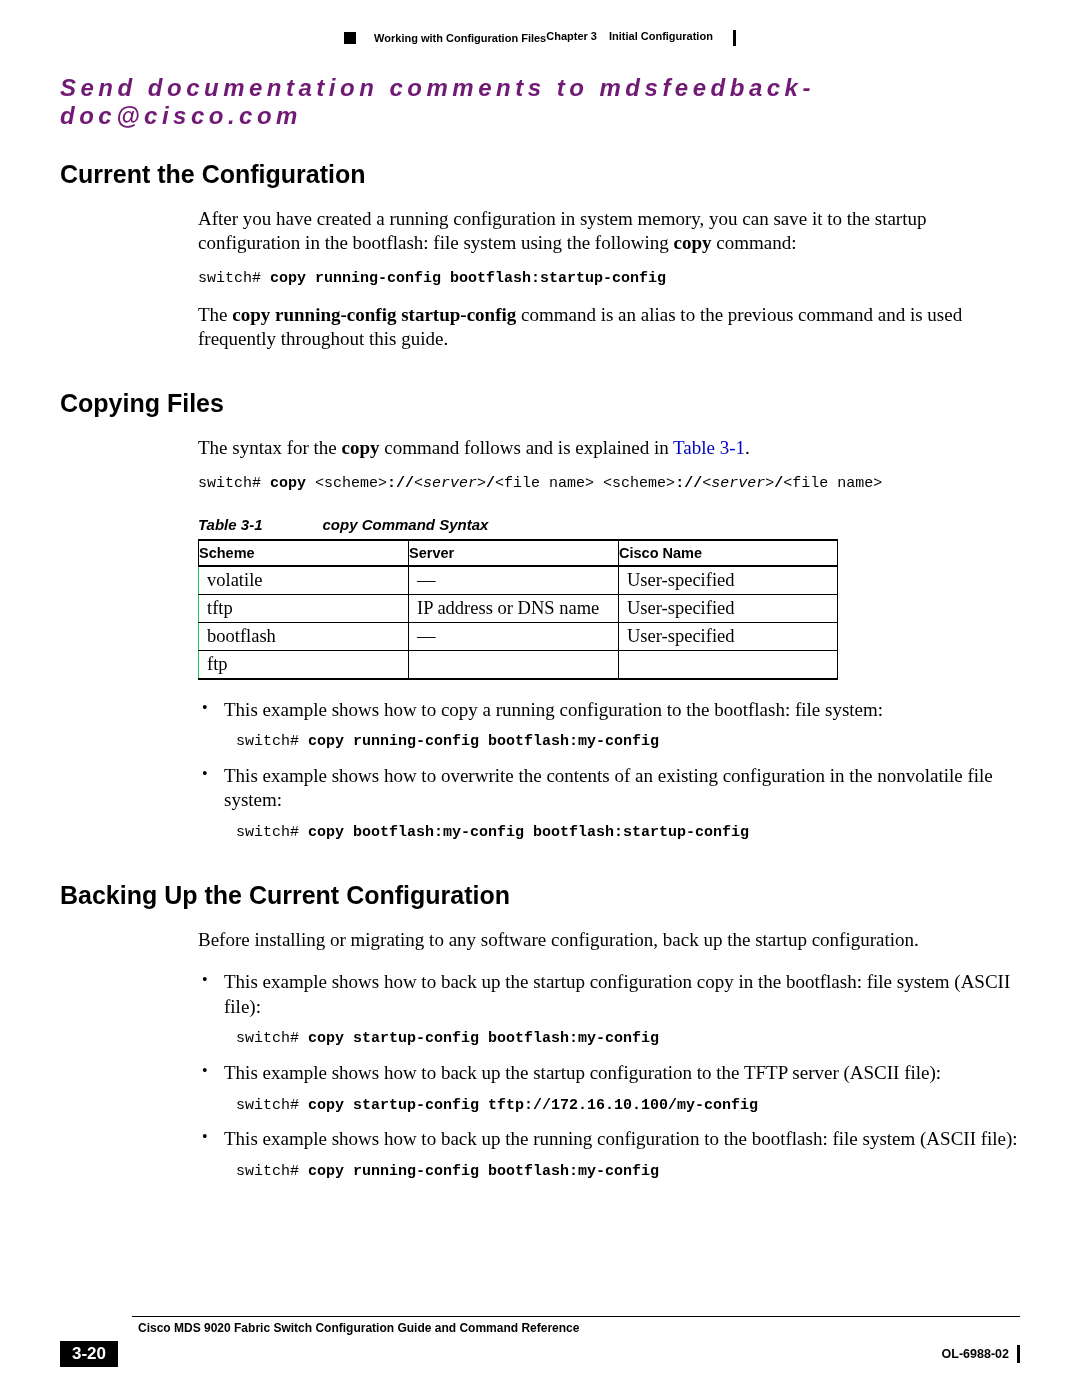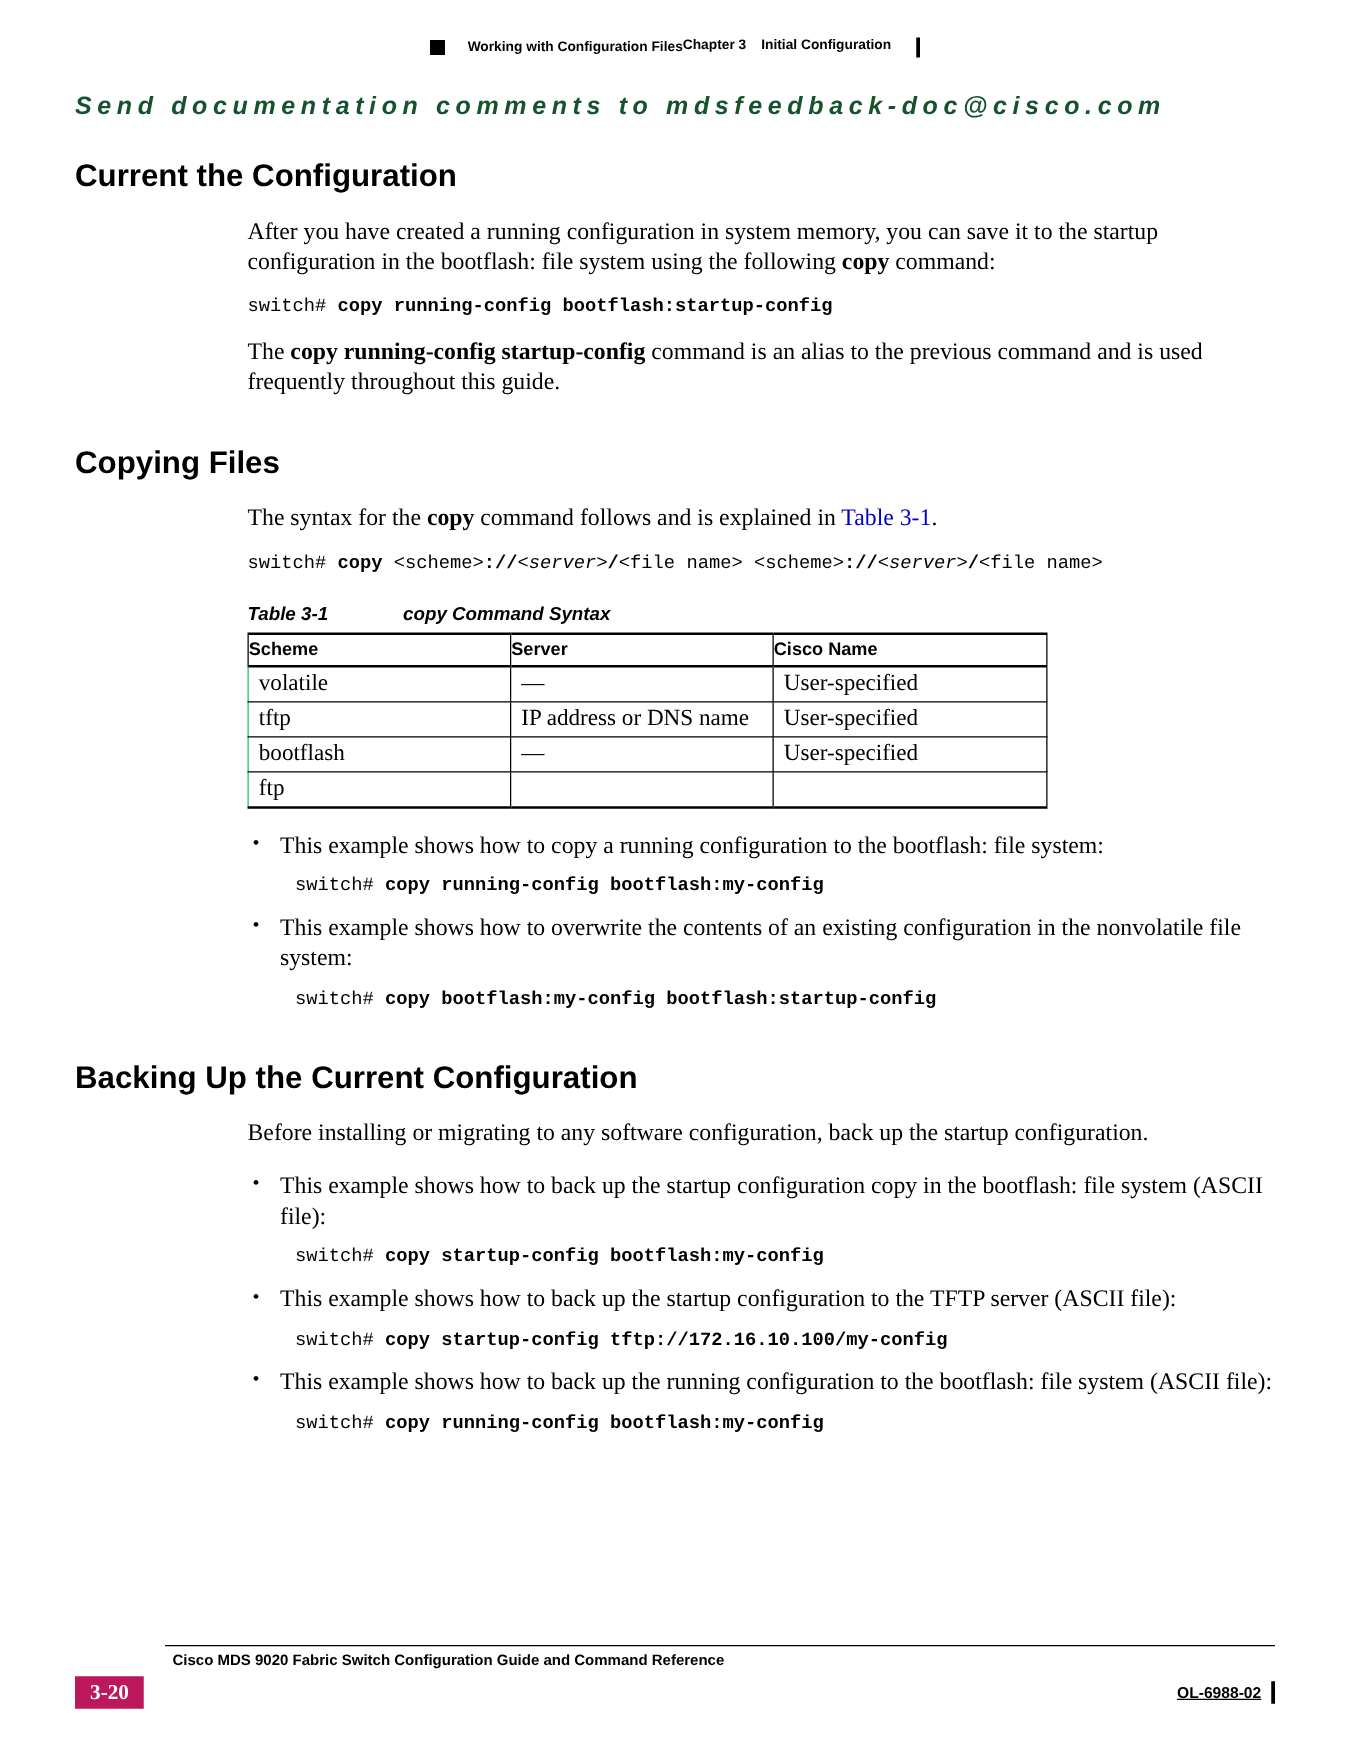--- a/index.html
+++ b/index.html
@@ -20,25 +20,25 @@
     font-family: Arial, Helvetica, sans-serif;
     font-size: 11px;
     font-weight: bold;
     margin-bottom: 28px;
   }
   .top-left { display: flex; align-items: center; gap: 18px; }
   .black-sq { width: 12px; height: 12px; background: #000; }
   .chapter-info { display: flex; gap: 12px; }
   .right-bar { width: 3px; height: 16px; background: #000; margin-left: 8px; display:inline-block; vertical-align:middle;}
   .feedback-line {
-    color: #14532d;
+    color: #701a75;
     font-family: Arial, Helvetica, sans-serif;
     font-weight: bold;
     font-style: italic;
-    font-size: 20px;
+    font-size: 24px;
     letter-spacing: 4.5px;
     margin-bottom: 30px;
     margin-top: 20px;
   }
   h2.section {
     font-family: Arial, Helvetica, sans-serif;
     font-weight: bold;
     font-size: 25px;
     margin-bottom: 18px;
     margin-top: 38px;
@@ -116,34 +116,33 @@
     font-weight: bold;
     margin-left: 78px;
     margin-bottom: 6px;
   }
   .foot-row {
     display: flex;
     justify-content: space-between;
     align-items: center;
   }
   .page-box {
-    background: #be185d;
+    background: #000000;
     color: #fff;
-    font-family: Liberation Serif, serif;
+    font-family: Liberation Sans, sans-serif;
     font-weight: bold;
     font-size: 17px;
     padding: 3px 12px;
   }
   .doc-id {
     font-family: Arial, Helvetica, sans-serif;
     font-weight: bold;
     font-size: 12.5px;
     display:flex;
     align-items:center;
-    text-decoration:underline;
   }
   .doc-id .vbar { width:3px; height:18px; background:#000; margin-left:8px; }
 </style>
 </head>
 <body>
 
 <div class="top-header">
   <div class="top-left">
     <div class="black-sq"></div>
     <span>Working with Configuration Files</span>

